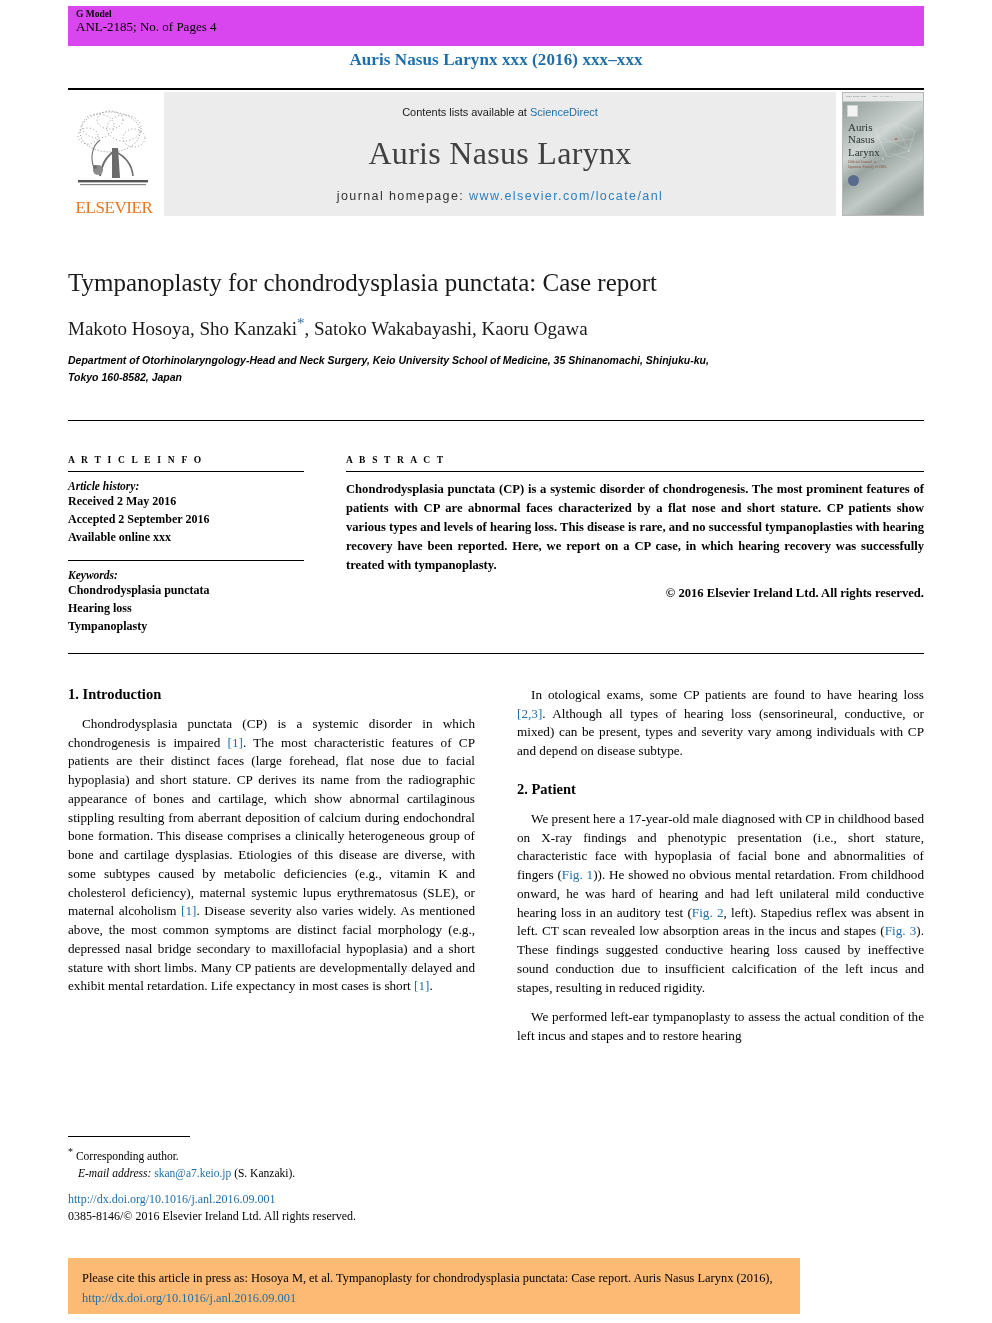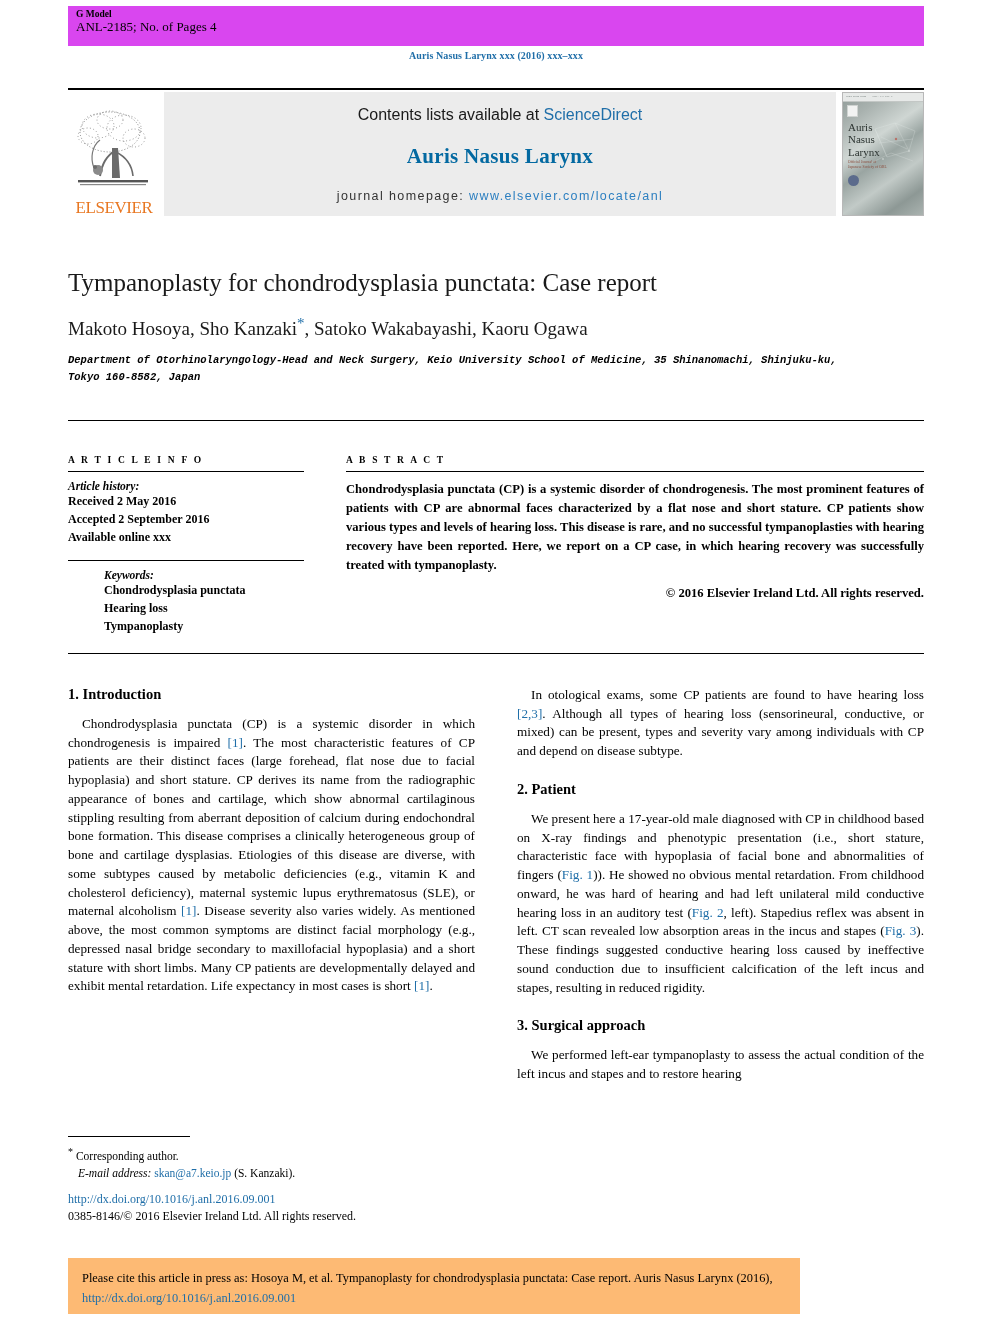--- a/index.html
+++ b/index.html
@@ -39,21 +39,21 @@
     letter-spacing: 0.5px;
     color: #ffffff;
   }
 
   .journal-ref {
     position: absolute;
     left: 0; right: 0; top: 50px;
     text-align: center;
     font-family: "Liberation Serif", serif;
     font-weight: bold;
-    font-size: 10px;
+    font-size: 17px;
     color: #1f6ea8;
     letter-spacing: 0.1px;
   }
 
   
   .masthead {
     position: absolute;
     left: 68px; top: 88px;
     width: 856px; height: 128px;
     border-top: 2px solid #000;
@@ -76,30 +76,29 @@
   .mast-center {
     position: absolute;
     left: 96px; top: 2px;
     width: 672px; height: 124px;
     background: #ececec;
     display:flex; flex-direction: column; align-items:center; justify-content: space-between;
     padding: 14px 0 13px 0;
   }
   .contents-line {
     font-family: "Liberation Sans", sans-serif;
-    font-size: 16px;
+    font-size: 11px;
     color: #1a1a1a;
   }
   .contents-line .sd { color: #1f6ea8; }
   .journal-name {
     font-family: "Liberation Serif", serif;
-    font-size: 21px;
-    color: #0369a1;
+    font-size: 32px;
+    color: #404040;
     letter-spacing: 0.3px;
-    font-weight: bold;
   }
   .homepage-line {
     font-family: "Liberation Sans", sans-serif;
     font-size: 12.5px;
     letter-spacing: 1.4px;
     color: #333;
   }
   .homepage-line .url { color: #2c7fc0; }
   .mast-cover {
     position: absolute;
@@ -125,21 +124,21 @@
     color:#1a1a1a;
   }
   .authors {
     font-family:"Liberation Serif", serif;
     font-size: 19px;
     margin-top: 17px;
     color:#1a1a1a;
   }
   .authors .star { color:#1f6ea8; font-size:15px; vertical-align: super; }
   .affil {
-    font-family:Liberation Mono, monospace;
+    font-family:Liberation Sans, sans-serif;
     font-style: italic;
     font-weight: bold;
     font-size: 10.5px;
     line-height: 1.55;
     margin-top: 12px;
     color:#000;
   }
 
   
   .info-wrap { position:absolute; left:68px; top:420px; width:856px; }
@@ -310,21 +309,21 @@
   <div class="rule-top"></div>
   <div class="cols">
     <div class="col-info">
       <div class="sechead">A R T I C L E   I N F O</div>
       <div class="thin-rule"></div>
       <div class="hist-label">Article history:</div>
       <div class="hist-line">Received 2 May 2016</div>
       <div class="hist-line">Accepted 2 September 2016</div>
       <div class="hist-line">Available online xxx</div>
       <div class="thin-rule" style="margin-top:14px;"></div>
-      <div class="kw-block" style="margin-top:0;margin-left:36px;">
+      <div class="kw-block" style="margin-top:0;">
         <div class="kw-label">Keywords:</div>
         <div class="kw-line">Chondrodysplasia punctata</div>
         <div class="kw-line">Hearing loss</div>
         <div class="kw-line">Tympanoplasty</div>
       </div>
     </div>
 
     <div class="col-abs">
       <div class="sechead">A B S T R A C T</div>
       <div class="thin-rule"></div>
@@ -345,21 +344,20 @@
   </div>
 
   <div class="bcol">
     <p class="para">
       <span>In otological exams, some CP patients are found to have hearing loss </span><span class="ref">[2,3]</span><span>. Although all types of hearing loss (sensorineural, conductive, or mixed) can be present, types and severity vary among individuals with CP and depend on disease subtype.</span>
     </p>
     <div class="h2 spaced">2. Patient</div>
     <p class="para">
       <span>We present here a 17-year-old male diagnosed with CP in childhood based on X-ray findings and phenotypic presentation (i.e., short stature, characteristic face with hypoplasia of facial bone and abnormalities of fingers (</span><span class="ref">Fig. 1</span><span>)). He showed no obvious mental retardation. From childhood onward, he was hard of hearing and had left unilateral mild conductive hearing loss in an auditory test (</span><span class="ref">Fig. 2</span><span>, left). Stapedius reflex was absent in left. CT scan revealed low absorption areas in the incus and stapes (</span><span class="ref">Fig. 3</span><span>). These findings suggested conductive hearing loss caused by ineffective sound conduction due to insufficient calcification of the left incus and stapes, resulting in reduced rigidity.</span>
     </p>
-    <div class="h2 spaced">3. Surgical approach</div>
     <p class="para">We performed left-ear tympanoplasty to assess the actual condition of the left incus and stapes and to restore hearing</p>
   </div>
 </div>
 
 <div class="footnote">
   <div class="fn-rule"></div>
   <div class="fn-line">
     <span class="star">*</span><span> Corresponding author.</span>
   </div>
   <div class="fn-line" style="padding-left:10px;">

